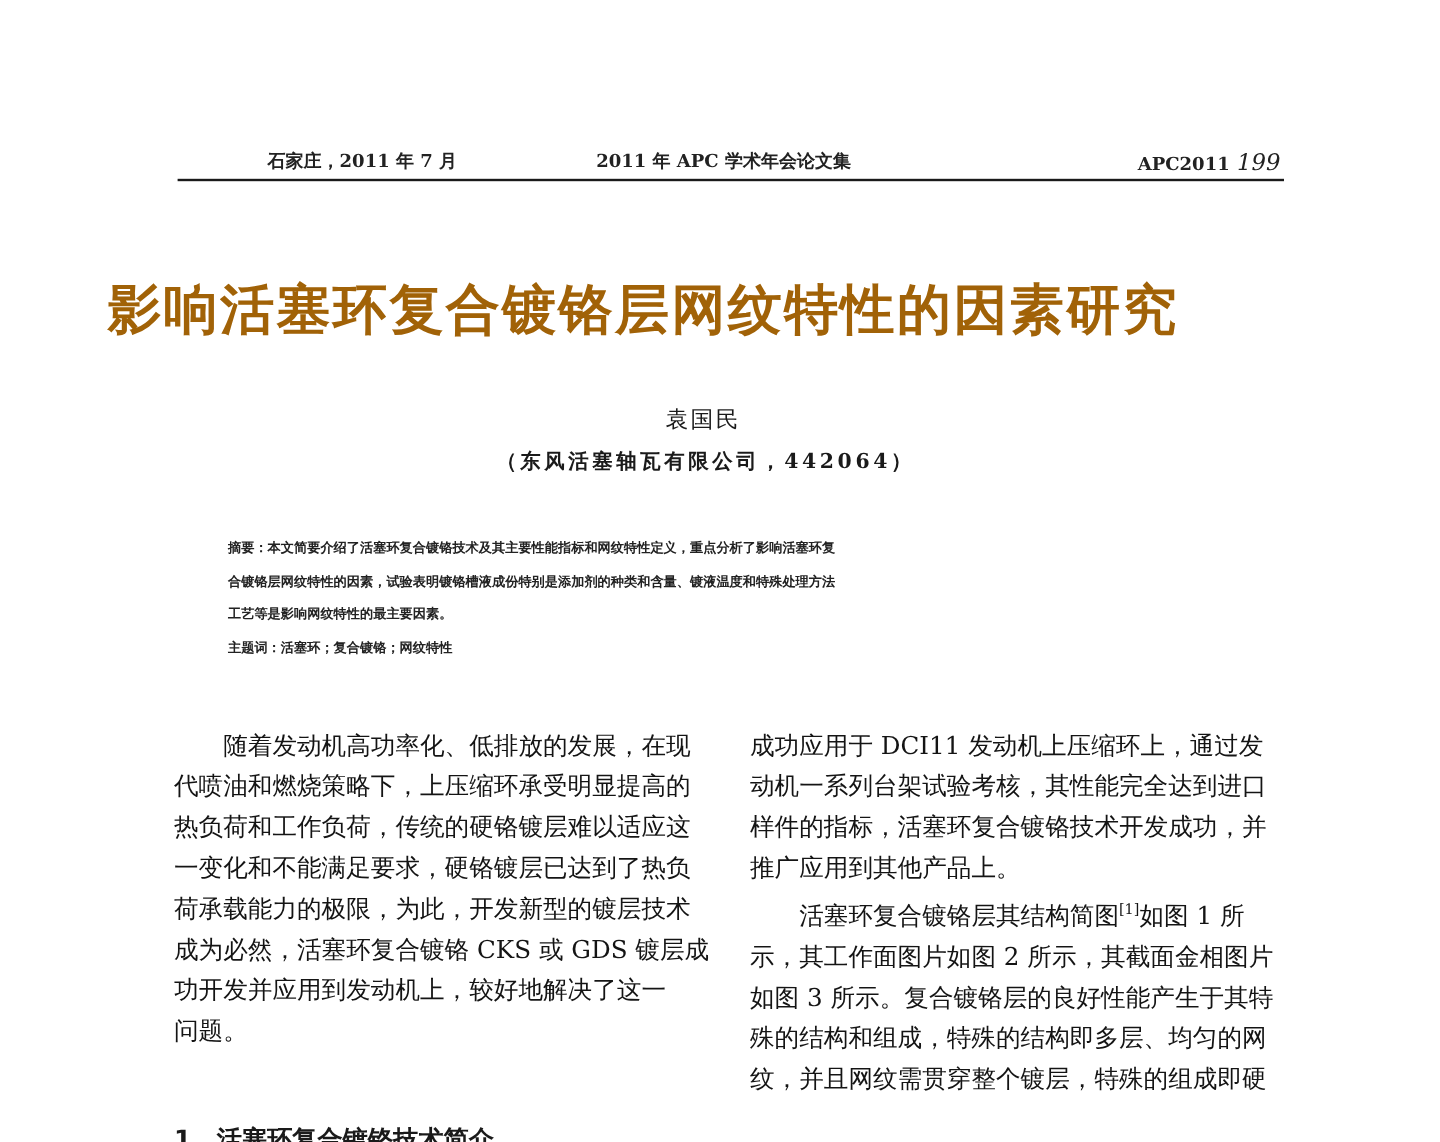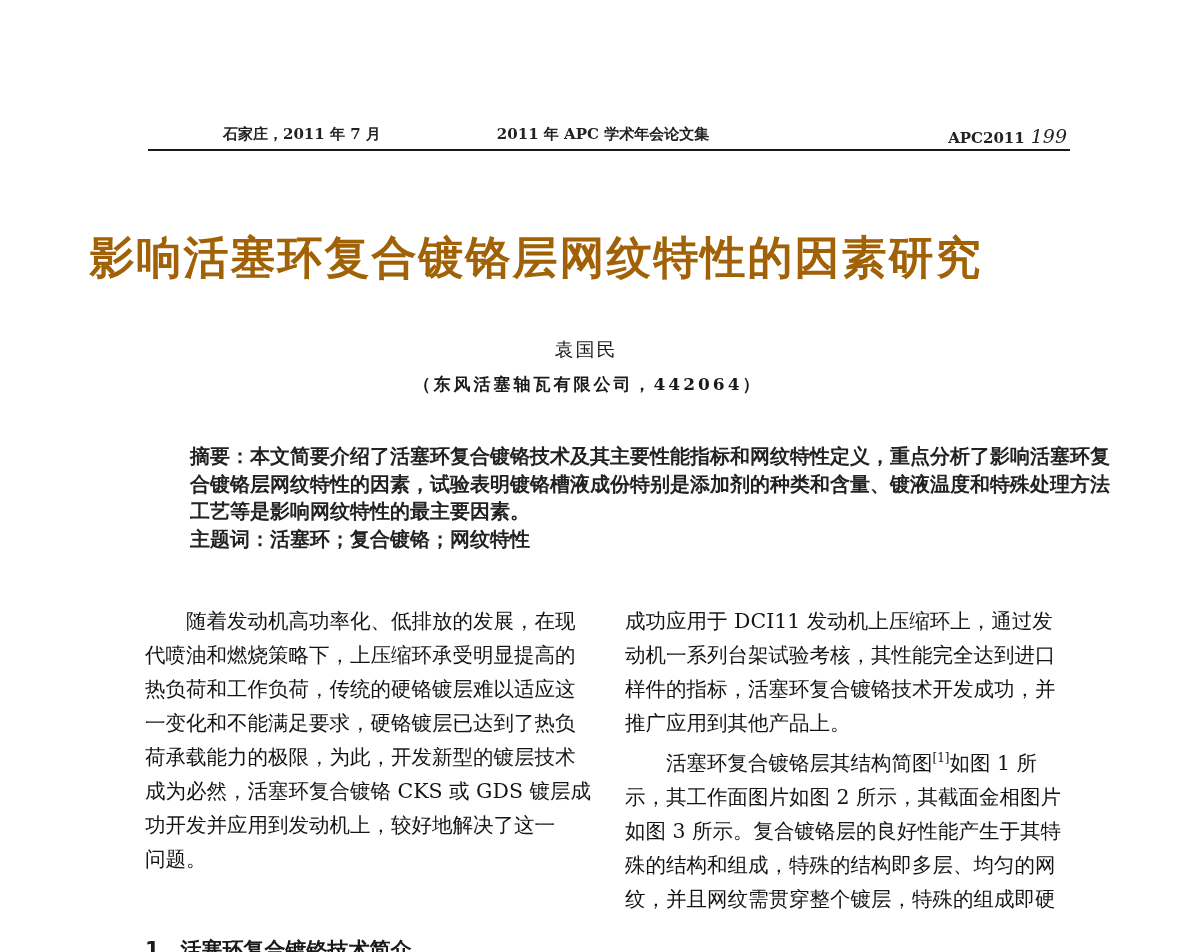--- a/index.html
+++ b/index.html
@@ -21,21 +21,21 @@
   .title {
     position: absolute; left: 0; width: 1072px; top: 228px; text-align: center;
     font-family: "DejaVu Sans", "Liberation Sans", sans-serif;
     font-size: 45px; font-weight: bold; letter-spacing: 2px; color: #a16207;
   }
   .author { left: 0; width: 1172px; text-align: center; top: 337px; font-size: 19px; letter-spacing: 2px; }
   .affil { left: 0; width: 1176px; text-align: center; top: 373px; font-size: 17px; letter-spacing: 3px; font-weight: bold; }
   .abstract {
     position: absolute; left: 190px; top: 443px; width: 860px;
     font-family: "DejaVu Sans", "Liberation Sans", sans-serif;
-    font-size: 20px; line-height: 27.5px; font-weight: bold; color: #222;
+    font-size: 11px; line-height: 27.5px; font-weight: bold; color: #222;
   }
   .abstract .line { white-space: nowrap; }
   .kw-label, .abs-label { font-weight: 900; }
   .col {
     position: absolute; top: 604px;
     font-size: 20.5px; line-height: 34px; color: #141414;
   }
   .col .line { white-space: nowrap; }
   .col-left { left: 145px; width: 440px; }
   .col-right { left: 625px; width: 445px; }

